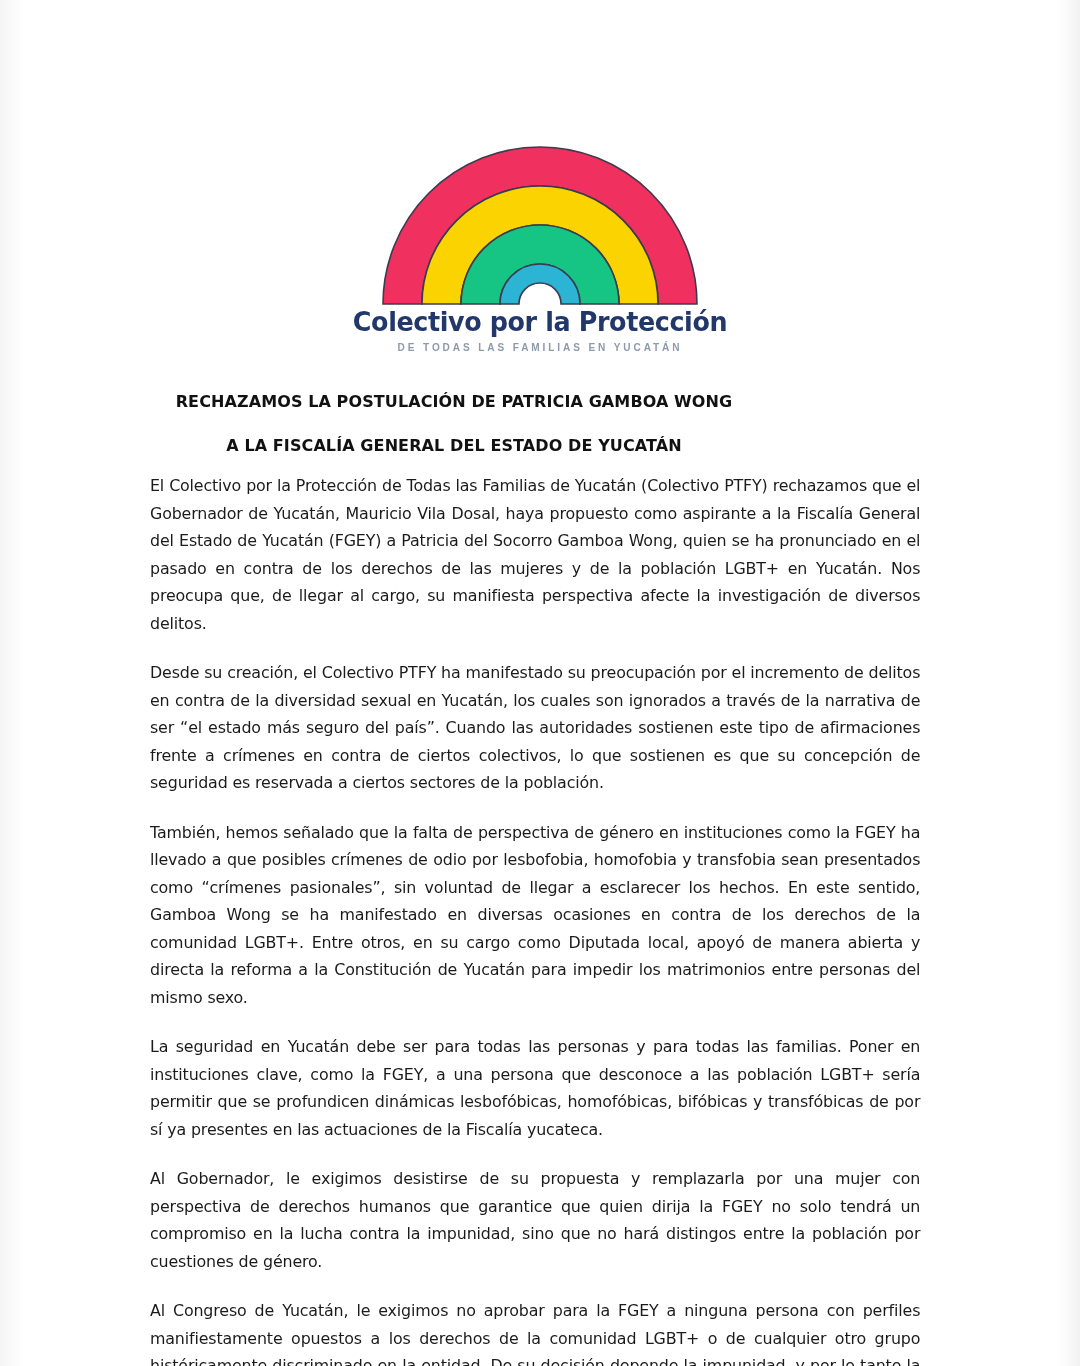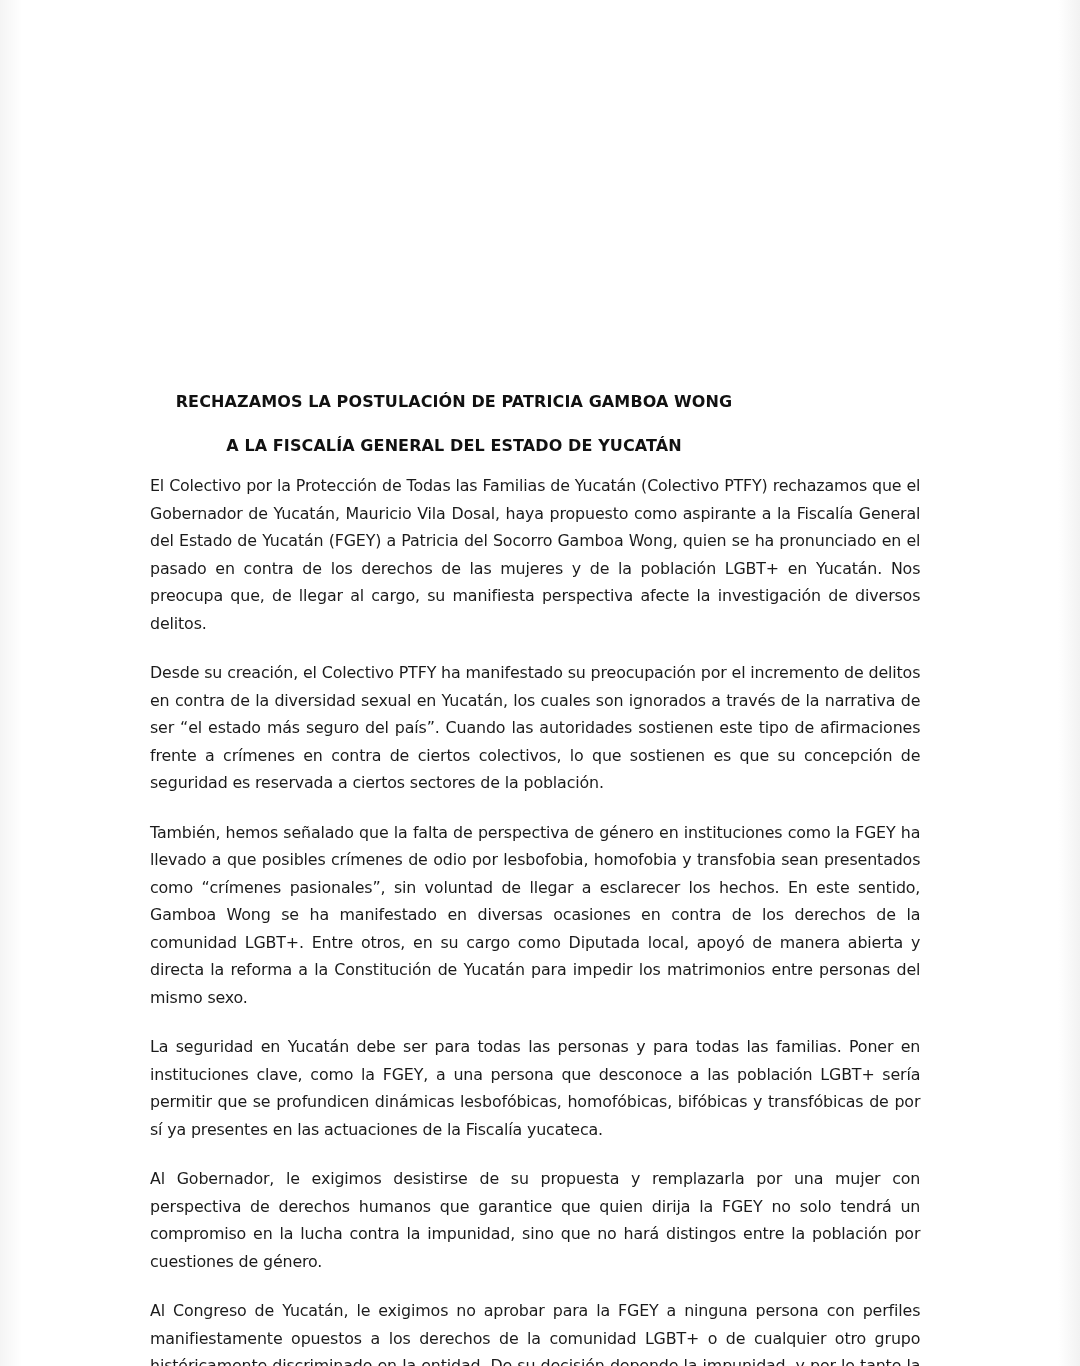--- a/index.html
+++ b/index.html
@@ -116,20 +116,41 @@
     margin-bottom: 0;
   }
 </style>
 </head>
 <body>
 
 <div class="page"></div>
 
 <div class="sheet">
 
+  <div class="logo-block">
+
+    <div class="rainbow-wrap">
+      <svg viewBox="0 0 318 168" xmlns="http://www.w3.org/2000/svg" aria-hidden="true">
+        <g stroke="#3b3b4f" stroke-width="1.6">
+
+          <path d="M2 166 A157 157 0 0 1 316 166 L277 166 A118 118 0 0 0 41 166 Z" fill="#f0305e"></path>
+
+          <path d="M41 166 A118 118 0 0 1 277 166 L238 166 A79 79 0 0 0 80 166 Z" fill="#fbd400"></path>
+
+          <path d="M80 166 A79 79 0 0 1 238 166 L199 166 A40 40 0 0 0 119 166 Z" fill="#16c583"></path>
+
+          <path d="M119 166 A40 40 0 0 1 199 166 L180 166 A21 21 0 0 0 138 166 Z" fill="#2cb4d4"></path>
+        </g>
+      </svg>
+    </div>
+
+    <div class="logo-title">Colectivo por la Protección</div>
+
+    <div class="logo-sub">DE TODAS LAS FAMILIAS EN YUCATÁN</div>
+  </div>
 
   <div class="headings">
     <div class="doc-heading line1">RECHAZAMOS LA POSTULACIÓN DE PATRICIA GAMBOA WONG</div>
     <div class="doc-heading line2">A LA FISCALÍA GENERAL DEL ESTADO DE YUCATÁN</div>
   </div>
 
   <div class="body-text">
     <p>El Colectivo por la Protección de Todas las Familias de Yucatán (Colectivo PTFY) rechazamos que el Gobernador de Yucatán, Mauricio Vila Dosal, haya propuesto como aspirante a la Fiscalía General del Estado de Yucatán (FGEY) a Patricia del Socorro Gamboa Wong, quien se ha pronunciado en el pasado en contra de los derechos de las mujeres y de la población LGBT+ en Yucatán. Nos preocupa que, de llegar al cargo, su manifiesta perspectiva afecte la investigación de diversos delitos.</p>
     <p>Desde su creación, el Colectivo PTFY ha manifestado su preocupación por el incremento de delitos en contra de la diversidad sexual en Yucatán, los cuales son ignorados a través de la narrativa de ser “el estado más seguro del país”. Cuando las autoridades sostienen este tipo de afirmaciones frente a crímenes en contra de ciertos colectivos, lo que sostienen es que su concepción de seguridad es reservada a ciertos sectores de la población.</p>
     <p>También, hemos señalado que la falta de perspectiva de género en instituciones como la FGEY ha llevado a que posibles crímenes de odio por lesbofobia, homofobia y transfobia sean presentados como “crímenes pasionales”, sin voluntad de llegar a esclarecer los hechos. En este sentido, Gamboa Wong se ha manifestado en diversas ocasiones en contra de los derechos de la comunidad LGBT+. Entre otros, en su cargo como Diputada local, apoyó de manera abierta y directa la reforma a la Constitución de Yucatán para impedir los matrimonios entre personas del mismo sexo.</p>

